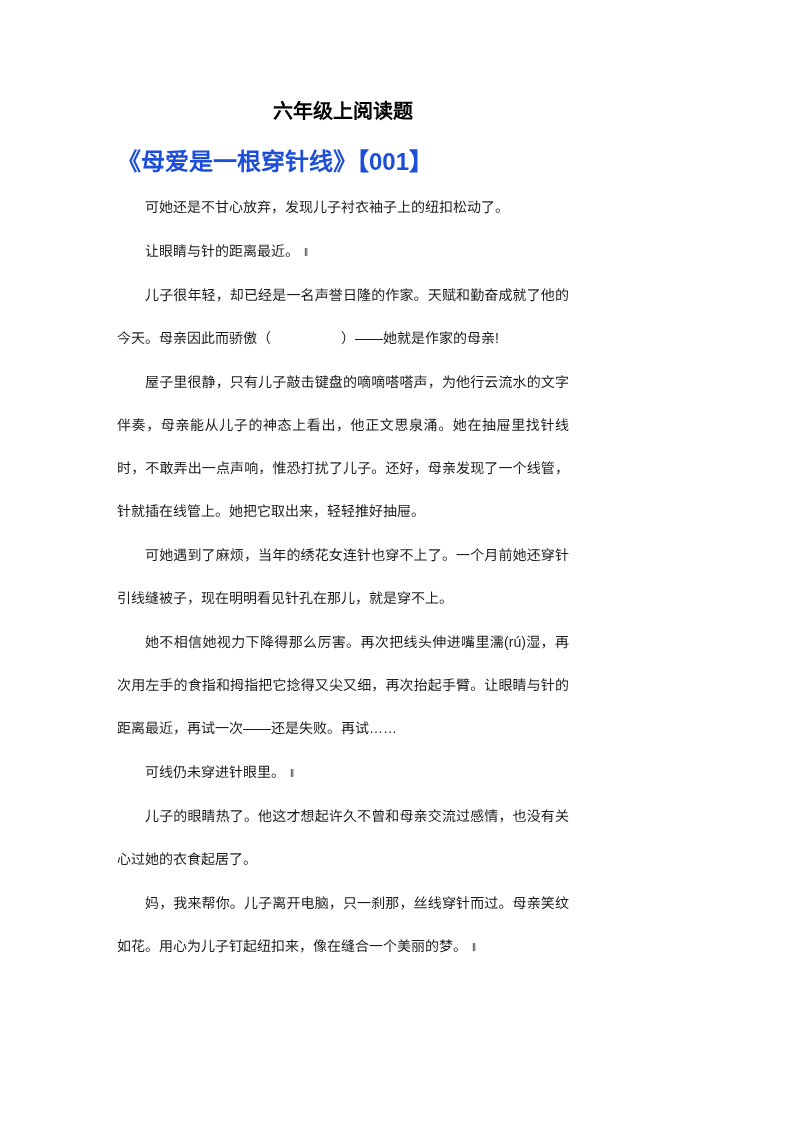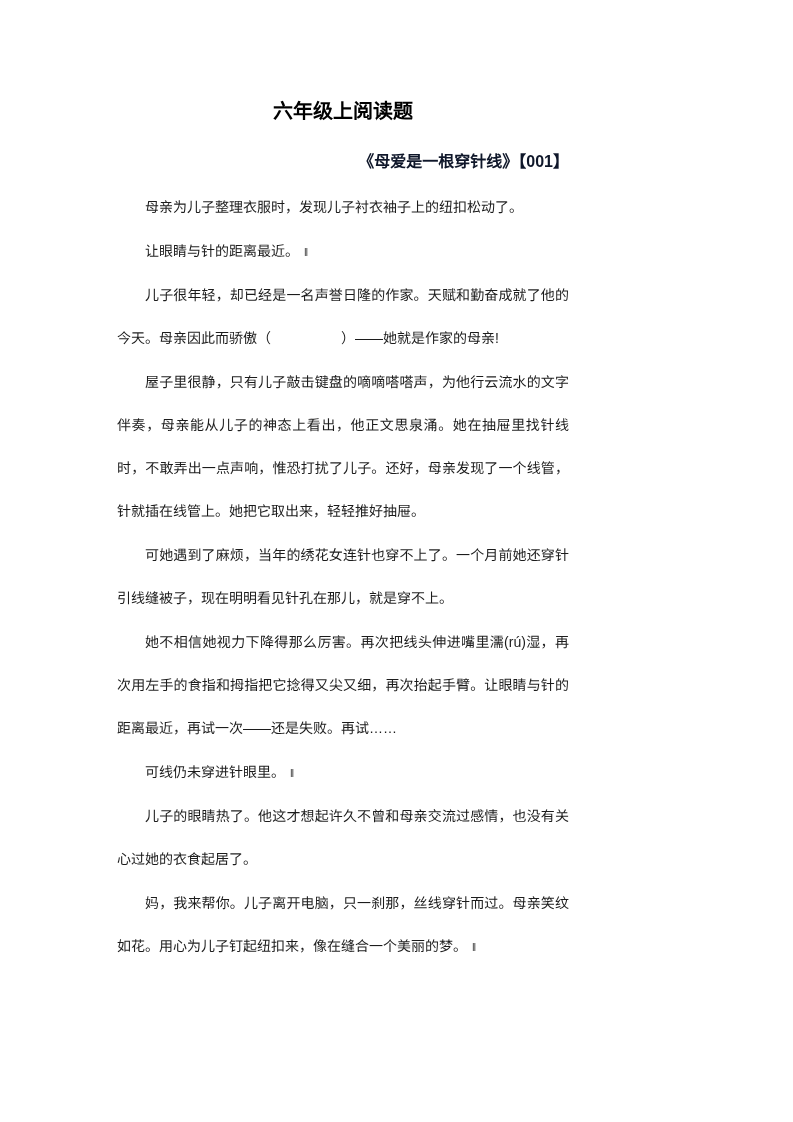--- a/index.html
+++ b/index.html
@@ -21,25 +21,25 @@
   .doc-title {
     margin: 0;
     text-align: center;
     font-size: 20px;
     line-height: 30px;
     font-weight: bold;
     color: #000000;
   }
   .doc-subtitle {
     margin: 20px 0 0 0;
-    text-align: right;
-    font-size: 16px;
+    text-align: left;
+    font-size: 24px;
     line-height: 32px;
     font-weight: bold;
-    color: #0f172a;
+    color: #1d4ed8;
   }
   .article {
     margin-top: 8px;
     font-size: 14px;
     line-height: 43px;
     text-align: justify;
   }
   .article p {
     margin: 0;
     padding: 0;
@@ -57,21 +57,21 @@
   }
 </style>
 </head>
 <body>
 
 <div class="page">
   <h1 class="doc-title">六年级上阅读题</h1>
   <h2 class="doc-subtitle">《母爱是一根穿针线》【001】</h2>
 
   <div class="article">
-    <p><span>母亲为儿子整理衣服时，发现儿子衬衣袖子上的纽扣松动了。</span><span class="seg-mark"></span></p>
+    <p><span>可她还是不甘心放弃，发现儿子衬衣袖子上的纽扣松动了。</span><span class="seg-mark"></span></p>
     <p><span>让眼睛与针的距离最近。</span><span class="seg-mark">‖</span></p>
     <p><span>儿子很年轻，却已经是一名声誉日隆的作家。天赋和勤奋成就了他的今天。母亲因此而骄傲（　　　　　）——她就是作家的母亲!</span><span class="seg-mark"></span></p>
     <p><span>屋子里很静，只有儿子敲击键盘的嘀嘀嗒嗒声，为他行云流水的文字伴奏，母亲能从儿子的神态上看出，他正文思泉涌。她在抽屉里找针线时，不敢弄出一点声响，惟恐打扰了儿子。还好，母亲发现了一个线管，针就插在线管上。她把它取出来，轻轻推好抽屉。</span><span class="seg-mark"></span></p>
     <p><span>可她遇到了麻烦，当年的绣花女连针也穿不上了。一个月前她还穿针引线缝被子，现在明明看见针孔在那儿，就是穿不上。</span><span class="seg-mark"></span></p>
     <p><span>她不相信她视力下降得那么厉害。再次把线头伸进嘴里濡(rú)湿，再次用左手的食指和拇指把它捻得又尖又细，再次抬起手臂。让眼睛与针的距离最近，再试一次——还是失败。再试……</span><span class="seg-mark"></span></p>
     <p><span>可线仍未穿进针眼里。</span><span class="seg-mark">‖</span></p>
     <p><span>儿子的眼睛热了。他这才想起许久不曾和母亲交流过感情，也没有关心过她的衣食起居了。</span><span class="seg-mark"></span></p>
     <p><span>妈，我来帮你。儿子离开电脑，只一刹那，丝线穿针而过。母亲笑纹如花。用心为儿子钉起纽扣来，像在缝合一个美丽的梦。</span><span class="seg-mark">‖</span></p>
   </div>
 </div>

